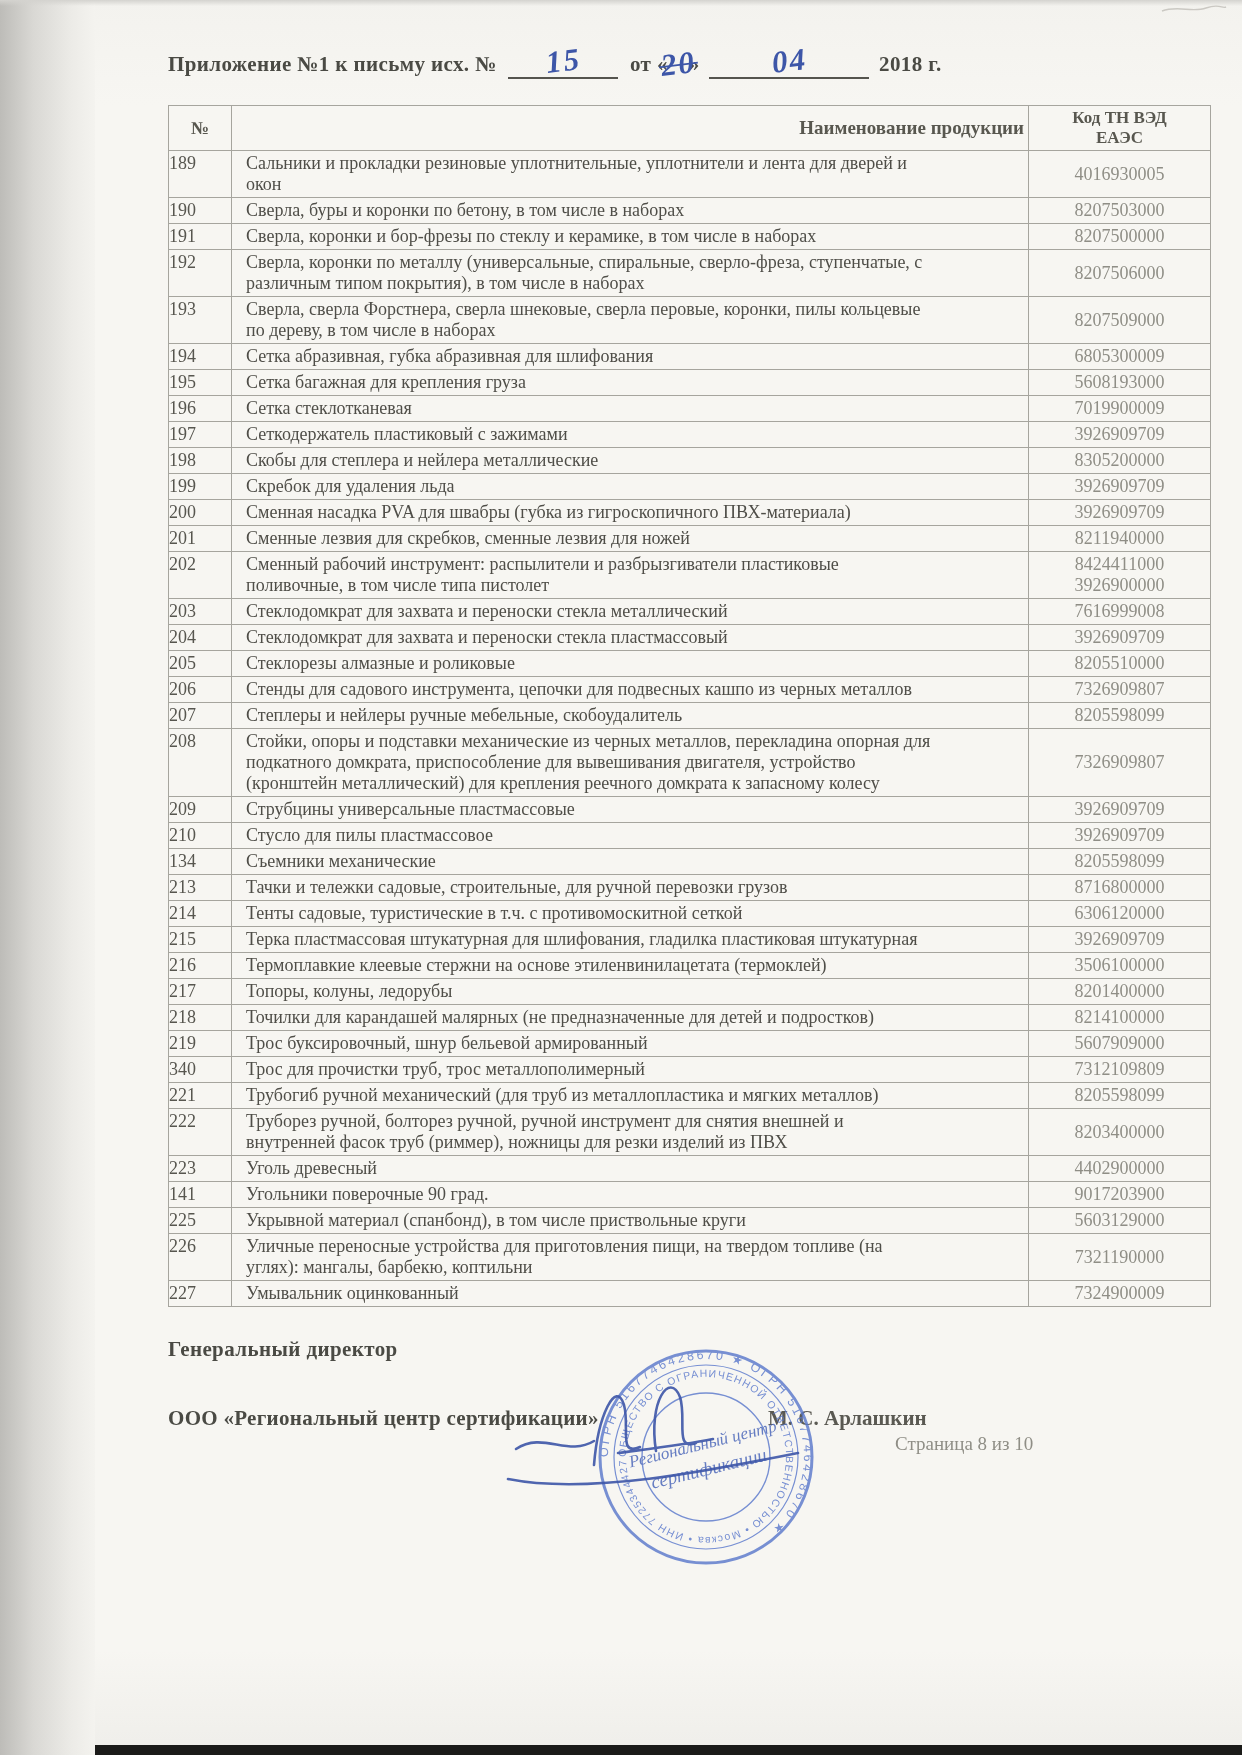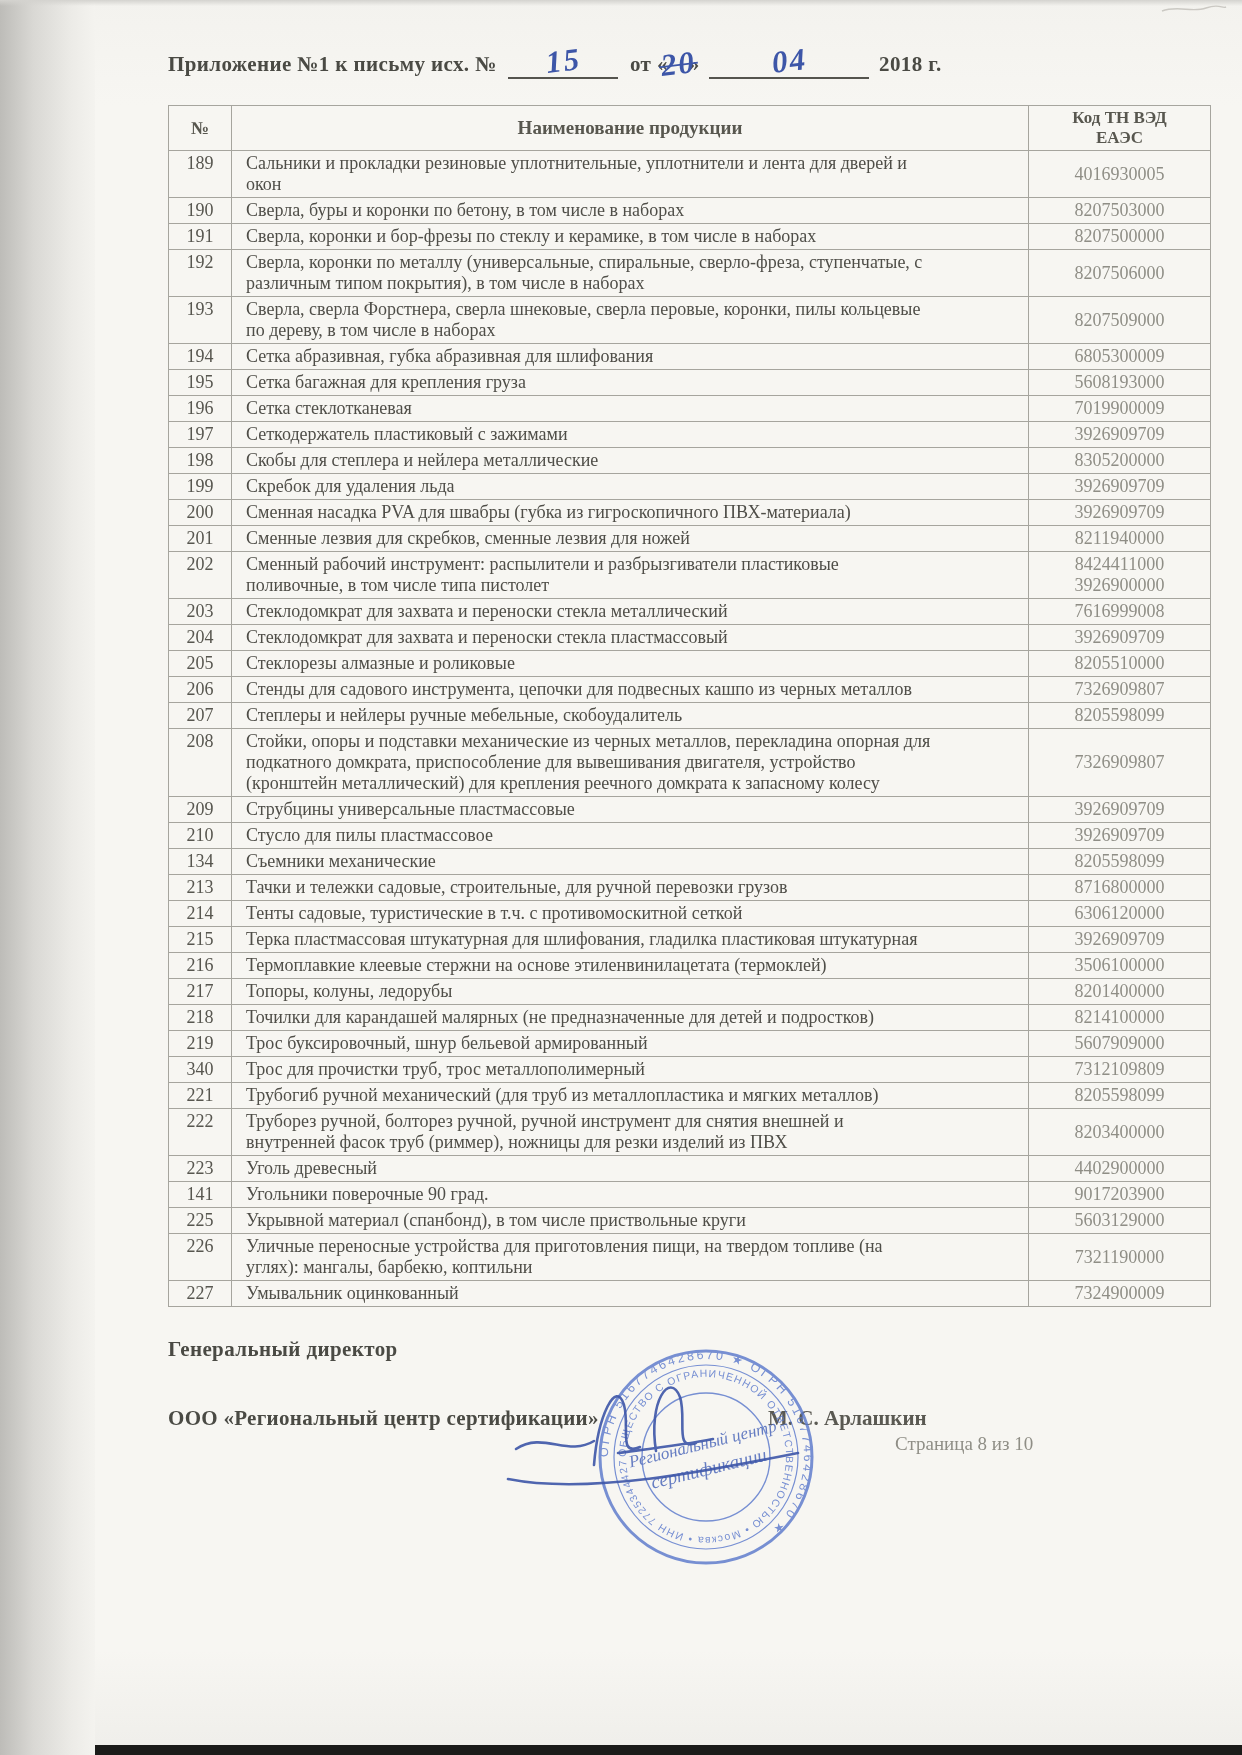--- a/index.html
+++ b/index.html
@@ -22,24 +22,24 @@
   .hand{font-style:italic;font-weight:bold;color:#3d56a8;font-size:31px;line-height:0;
         display:inline-block;transform:rotate(-7deg);letter-spacing:2px;}
   .hand.day{border-bottom:2px solid #3d56a8;padding:0 2px;margin:0 -9px;position:relative;top:3px;}
 
   
   table.products{border-collapse:collapse;margin-top:26px;width:1017px;table-layout:fixed;}
   table.products th,table.products td{border:1px solid #a6a59e;}
   table.products{border:1.5px solid #8f8e88;}
   th{font-weight:bold;color:#58574f;padding:2px 4px;}
   th.col-num{width:54px;font-size:18px;}
-  th.col-name{width:788px;font-size:19px;}
+  th.col-name{width:788px;font-size:19px;text-align:right;}
   th.col-code{width:173px;font-size:17px;white-space:pre-line;line-height:20px;}
   td{font-size:18px;line-height:21px;padding:2px 0;}
-  td.col-num{text-align:center;vertical-align:top;color:#57564f;}
+  td.col-num{text-align:left;vertical-align:top;color:#57564f;}
   td.col-name{padding-left:14px;padding-right:96px;vertical-align:top;color:#4f4e48;margin-top:17px;}
   td.col-code{text-align:center;vertical-align:middle;color:#8f8e86;white-space:pre-line;}
 
   
   .footer{position:relative;margin-top:30px;height:340px;}
   .director{font-size:21px;font-weight:bold;color:#4a4a44;letter-spacing:.4px;}
   .company-line{position:relative;margin-top:44px;font-size:21px;}
   .company{font-weight:bold;color:#4a4a44;letter-spacing:.3px;}
   .signee{position:absolute;left:600px;top:0;color:#5a5952;font-weight:bold;}
   .page-label{position:absolute;left:727px;top:96px;font-size:19px;color:#8f8e86;}

